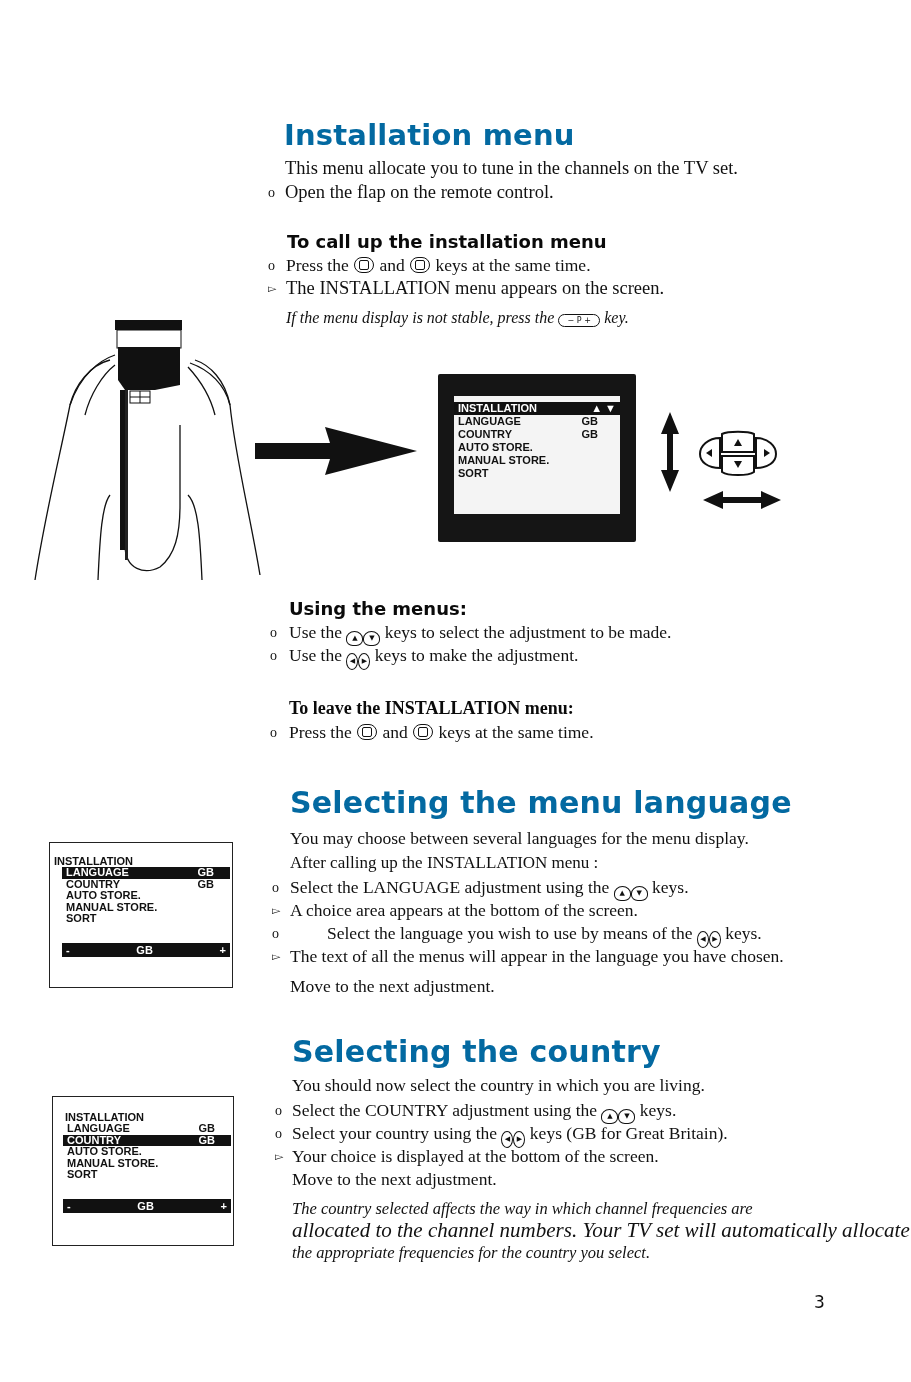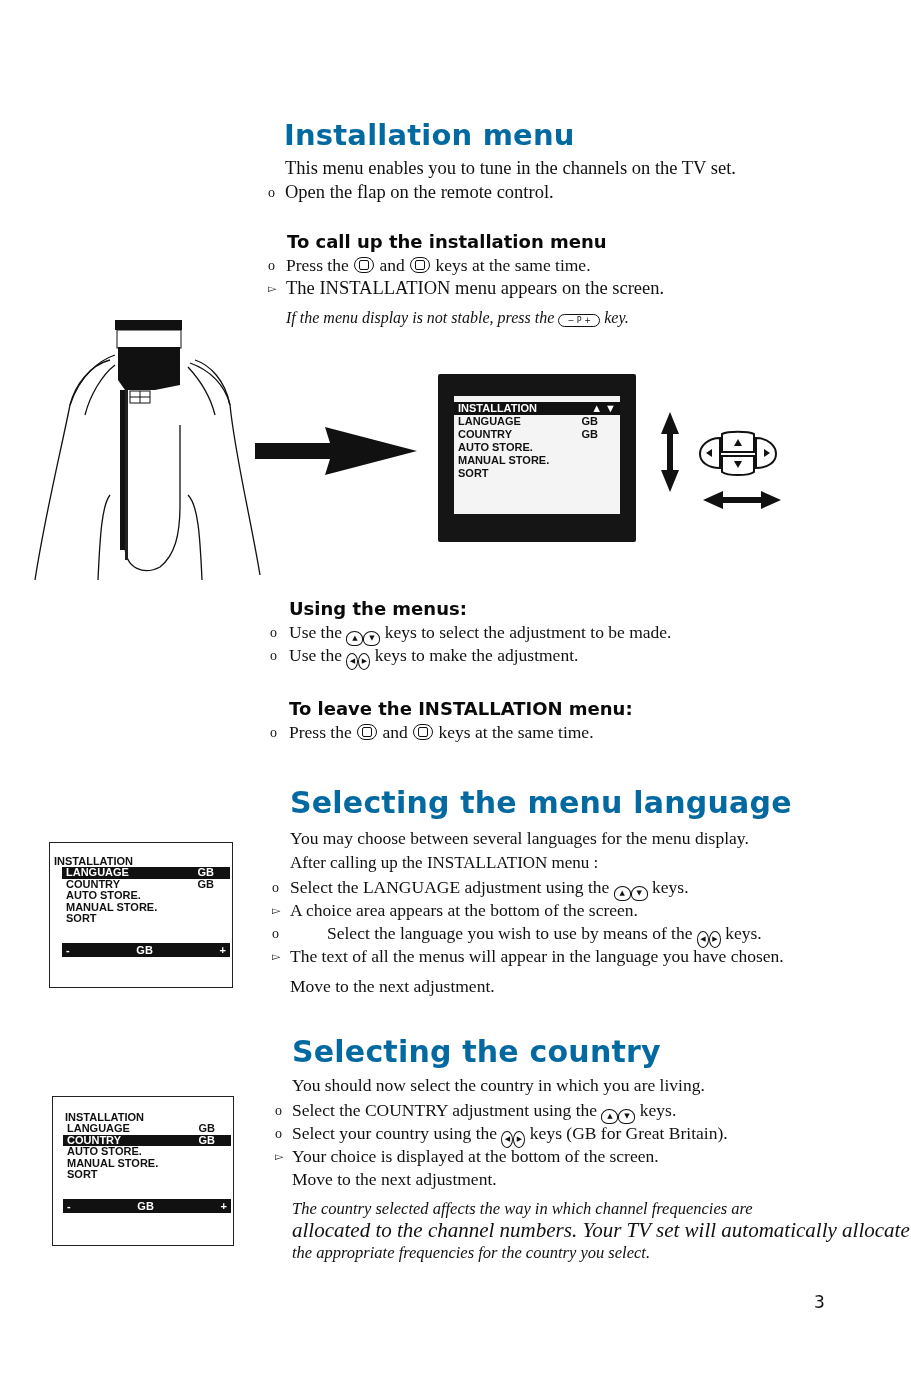--- a/index.html
+++ b/index.html
@@ -26,21 +26,21 @@
   .panel .mrow { font-size: 11px; line-height: 11.5px; }
   .panel .title { font-size: 11px; font-family: "Liberation Sans", sans-serif; font-weight: bold; padding: 0 4px; }
   .gbbar { background: #111; color: #fff; display: flex; justify-content: space-between; padding: 0 4px; font-family: "Liberation Sans", sans-serif; font-weight: bold; font-size: 11px; line-height: 14px; }
   .pagenum { position: absolute; left: 814px; top: 1292px; font-family: "DejaVu Sans", sans-serif; font-size: 17px; }
 </style>
 </head>
 <body>
 
 <h1 class="sec" style="left:284px; top:118px; font-size:29px;">Installation menu</h1>
 
-<div class="p" style="left:285px; top:157px;">This menu enables you to tune in the channels on the TV set.</div>
+<div class="p" style="left:285px; top:157px;">This menu allocate you to tune in the channels on the TV set.</div>
 <span class="bul" style="left:268px; top:181px;">o</span>
 <div class="p" style="left:285px; top:181px;">Open the flap on the remote control.</div>
 
 <h2 class="sub" style="left:287px; top:231px;">To call up the installation menu</h2>
 
 <span class="bul" style="left:268px; top:254px;">o</span>
 <div class="p" style="left:286px; top:254px; font-size:17.5px;">
   <span>Press the</span>
   <span class="key"></span>
   <span>and</span>
@@ -137,21 +137,21 @@
   <span class="arrkey">▲</span><span class="arrkey">▼</span>
   <span>keys to select the adjustment to be made.</span>
 </div>
 <span class="bul" style="left:270px; top:644px;">o</span>
 <div class="p" style="left:289px; top:644px; font-size:17.5px;">
   <span>Use the</span>
   <span class="lrkey">◀</span><span class="lrkey">▶</span>
   <span>keys to make the adjustment.</span>
 </div>
 
-<h2 class="sub" style="left:289px; top:698px;">
+<h2 class="sub" style="left:289px; top:698px;font-family:Liberation Serif, serif;">
   <span>To leave the</span>
   <span>INSTALLATION</span>
   <span>menu:</span>
 </h2>
 <span class="bul" style="left:270px; top:721px;">o</span>
 <div class="p" style="left:289px; top:721px; font-size:17.5px;">
   <span>Press the</span>
   <span class="key"></span>
   <span>and</span>
   <span class="key"></span>

